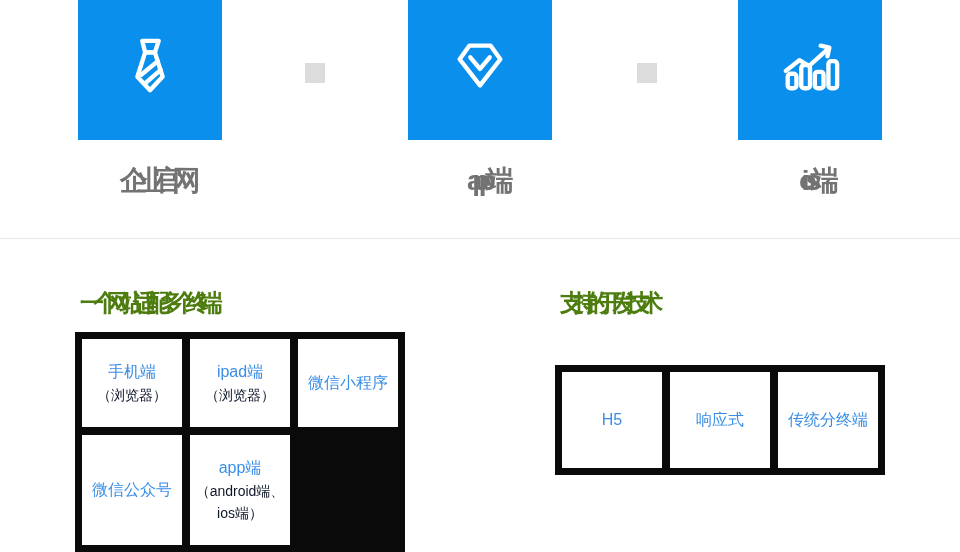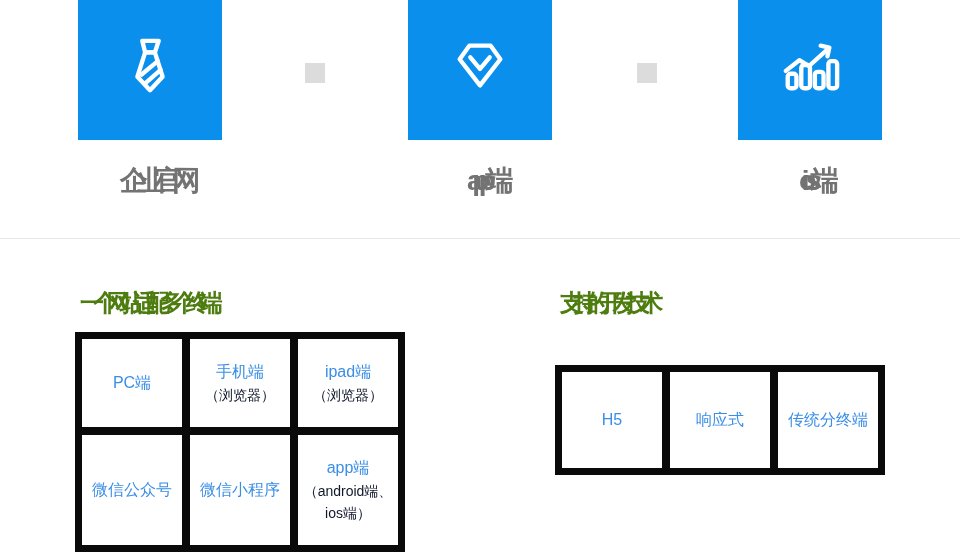--- a/index.html
+++ b/index.html
@@ -92,35 +92,32 @@
       </span>
     </div>
     <span class="flabel">ios端</span>
   </div>
 
   <div class="divider"></div>
 
   <div class="sec-heading h-left">一个网站适配多个终端</div>
   <div class="grid grid-terminals">
     <div class="cell">
-      <span class="title">PC端</span>
-    </div>
-    <div class="cell">
       <span class="title">手机端</span>
       <span class="sub">（浏览器）</span>
     </div>
     <div class="cell">
       <span class="title">ipad端</span>
       <span class="sub">（浏览器）</span>
     </div>
     <div class="cell">
-      <span class="title">微信公众号</span>
+      <span class="title">微信小程序</span>
     </div>
     <div class="cell">
-      <span class="title">微信小程序</span>
+      <span class="title">微信公众号</span>
     </div>
     <div class="cell">
       <span class="title">app端</span>
       <span class="sub">（android端、ios端）</span>
     </div>
   </div>
 
   <div class="sec-heading h-right">支持的开发技术</div>
   <div class="grid grid-tech">
     <div class="cell">

